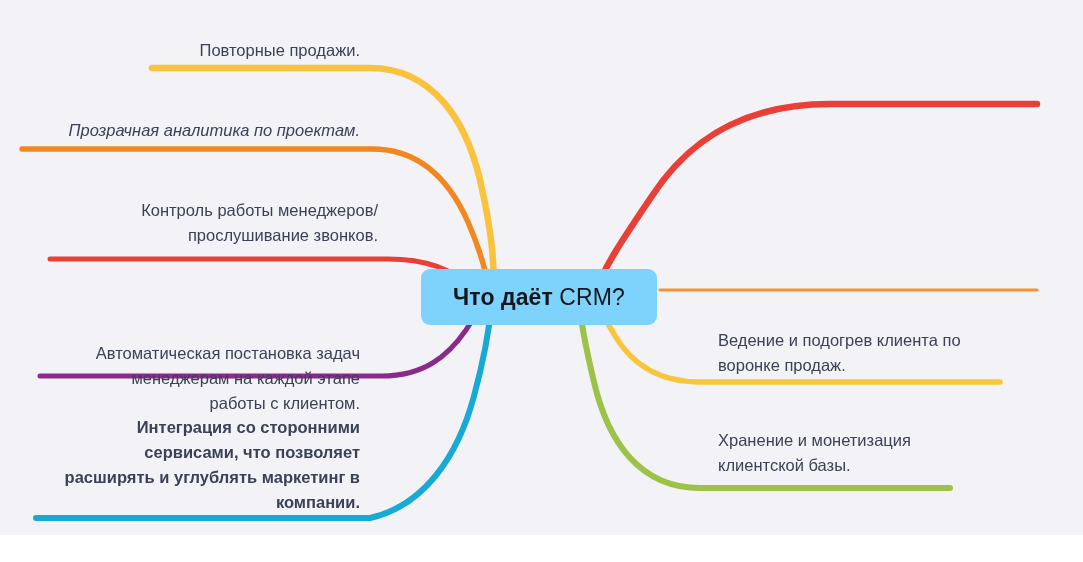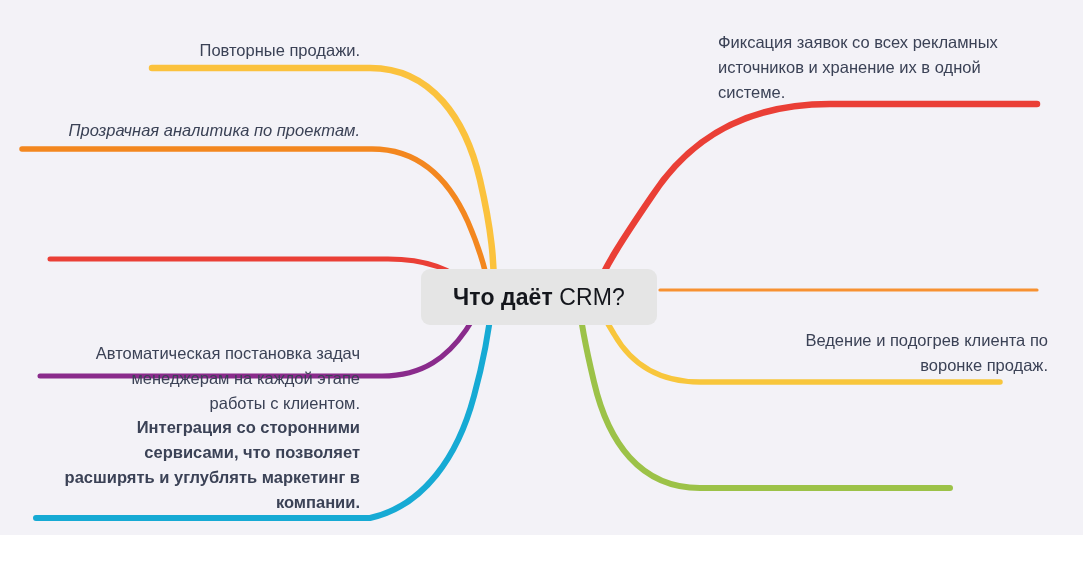--- a/index.html
+++ b/index.html
@@ -47,21 +47,21 @@
   }
   .node-label.align-left {
     text-align: left;
   }
   #center-node {
     position: absolute;
     left: 421px;
     top: 269px;
     width: 236px;
     height: 56px;
-    background: #e5e5e5;
+    background: #7dd3fc;
     border-radius: 9px;
     display: flex;
     align-items: center;
     justify-content: center;
   }
   #center-node-text {
     font-size: 23px;
     color: #14161c;
     letter-spacing: 0.1px;
     white-space: nowrap;
@@ -95,38 +95,39 @@
 
     <path d="M 1000 382 L 700 382 C 656 382 630 362 614 334 C 604 318 600 308 598 300" fill="none" stroke="#f8c63c" stroke-width="5.5" stroke-linecap="round"></path>
 
     <path d="M 950 488 L 700 488 C 640 488 608 442 594 382 C 584 340 580 316 579 300" fill="none" stroke="#9cc248" stroke-width="6" stroke-linecap="round"></path>
   </svg>
 
   <div class="node-label align-right" style="left:40px; top:38px; width:320px;">Повторные продажи.</div>
 
   <div class="node-label align-right" style="left:20px; top:118px; width:340px;font-style:italic;">Прозрачная аналитика по проектам.</div>
 
+  <div class="node-label align-right" style="left:48px; top:198px; width:330px;">Контроль работы менеджеров/
+прослушивание звонков.</div>
 
   <div class="node-label align-right" style="left:40px; top:297px; width:320px;margin-top:44px;">Автоматическая постановка задач
 менеджерам на каждой этапе
 работы с клиентом.</div>
 
   <div class="node-label align-right" style="left:30px; top:415px; width:330px;font-weight:bold;">Интеграция со сторонними
 сервисами, что позволяет
 расширять и углублять маркетинг в
 компании.</div>
 
-  <div class="node-label align-left" style="left:718px; top:30px; width:330px;">Фиксация заявок со всех рекламных
-источников и хранение их в одной
-системе.</div>
 
 
-  <div class="node-label align-left" style="left:718px; top:328px; width:330px;text-align:right;">Ведение и подогрев клиента по
+  <div class="node-label align-left" style="left:718px; top:328px; width:330px;">Ведение и подогрев клиента по
 воронке продаж.</div>
 
+  <div class="node-label align-left" style="left:718px; top:428px; width:330px;">Хранение и монетизация
+клиентской базы.</div>
 
   <div id="center-node">
     <span id="center-node-text">
       <span class="strong">Что даёт</span><span> CRM?</span>
     </span>
   </div>
 
 </div>
 
 </body></html>

